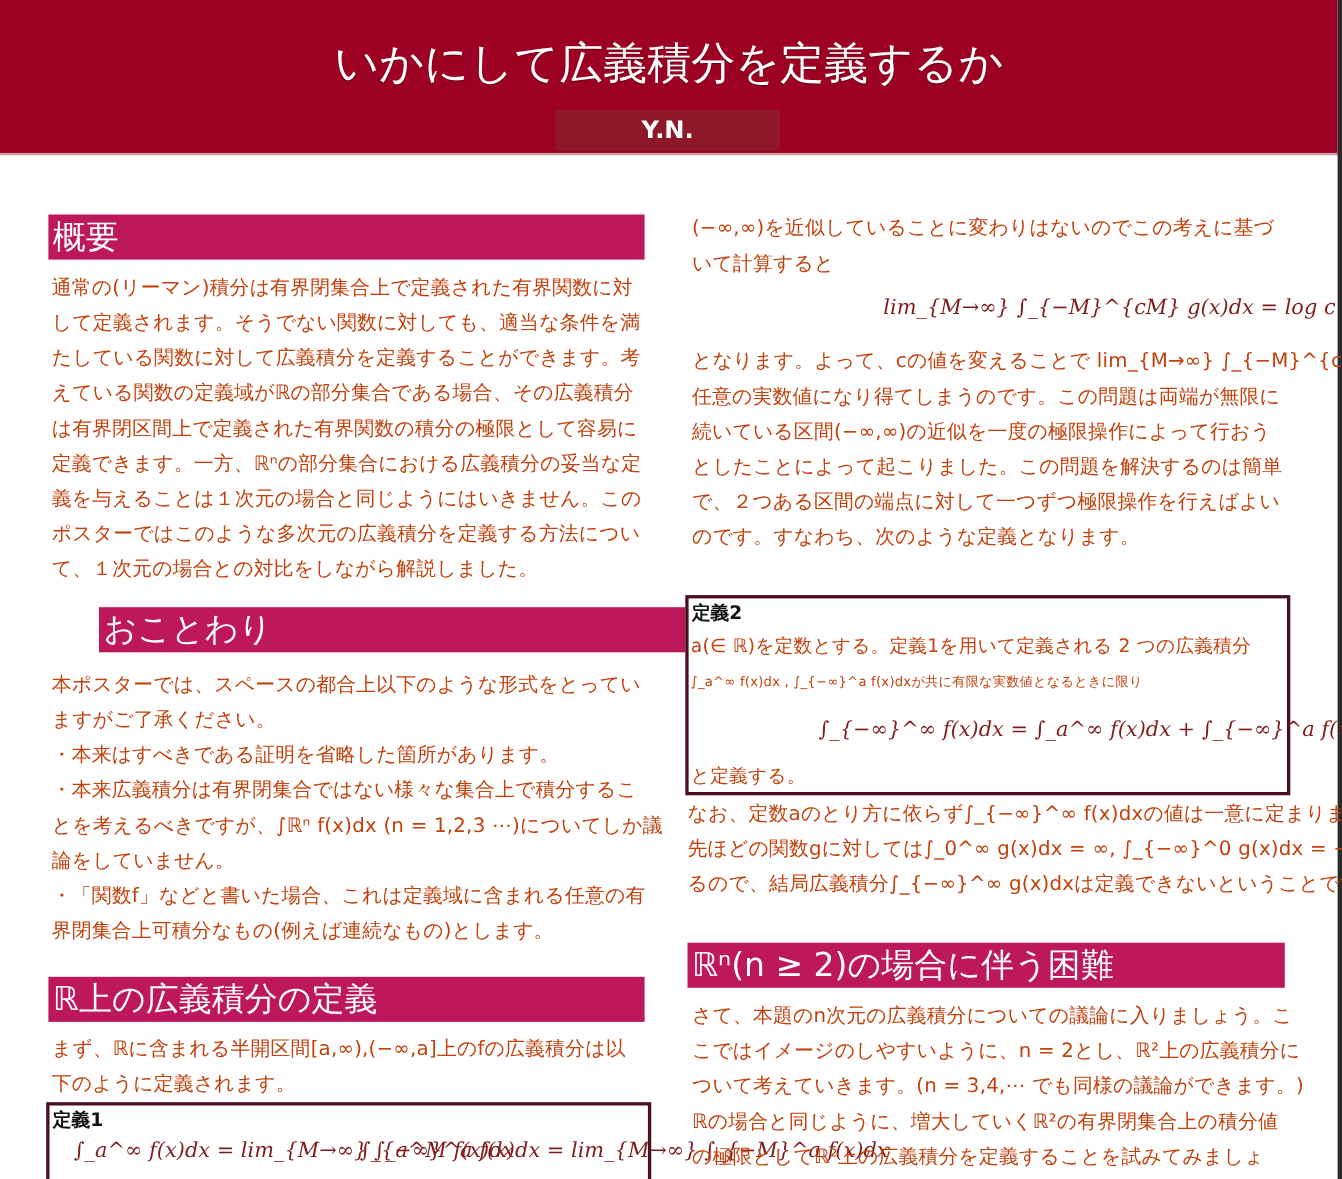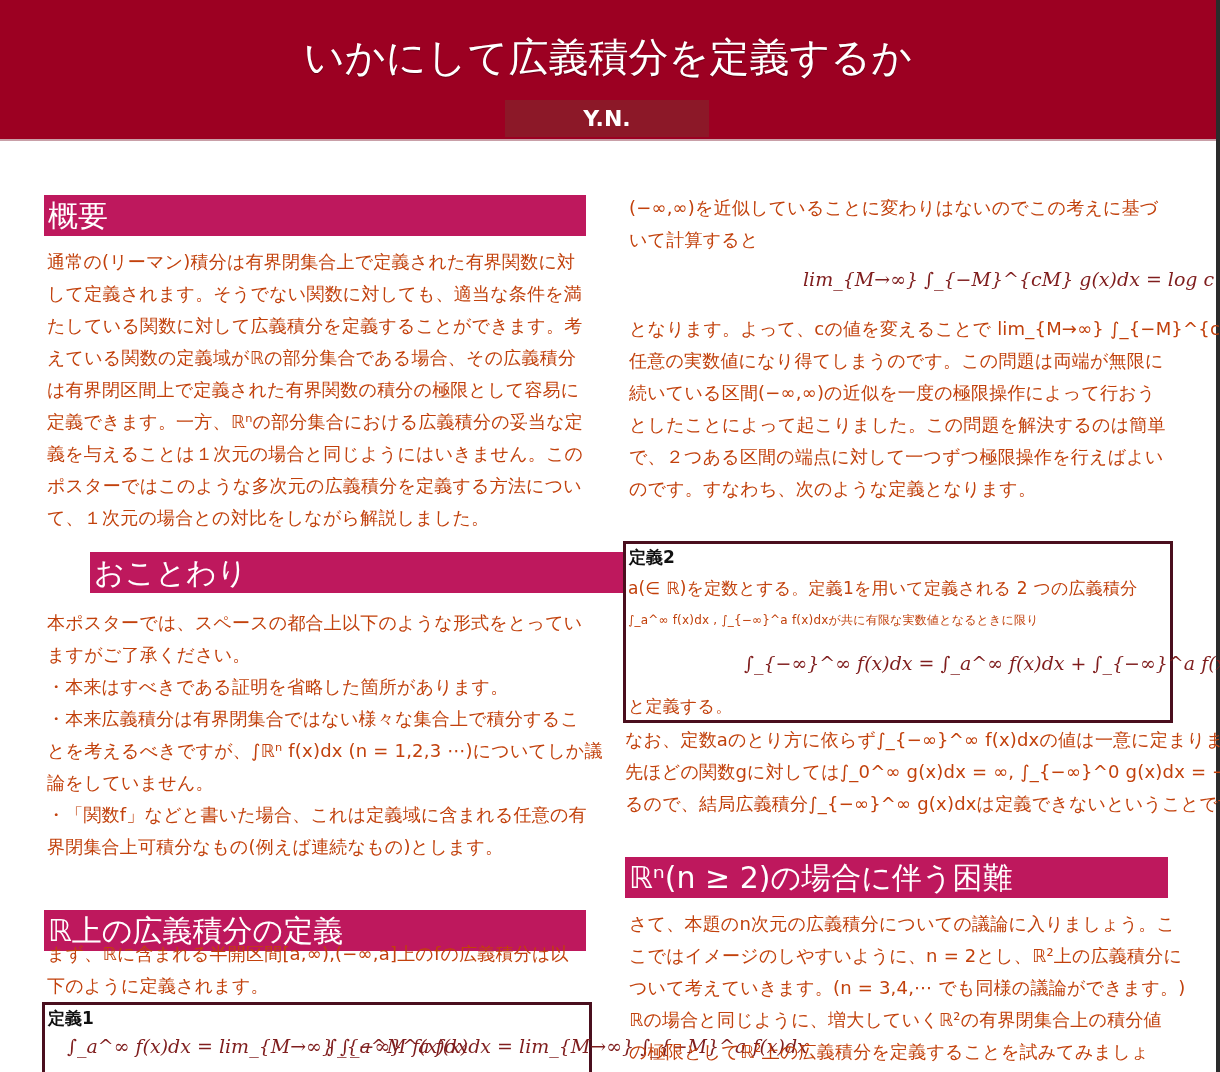--- a/index.html
+++ b/index.html
@@ -87,21 +87,21 @@
       <span class="line">本ポスターでは、スペースの都合上以下のような形式をとってい</span>
       <span class="line">ますがご了承ください。</span>
       <span class="line">・本来はすべきである証明を省略した箇所があります。</span>
       <span class="line">・本来広義積分は有界閉集合ではない様々な集合上で積分するこ</span>
       <span class="line">とを考えるべきですが、∫ℝⁿ f(x)dx  (n = 1,2,3 ⋯)についてしか議</span>
       <span class="line">論をしていません。</span>
       <span class="line">・「関数f」などと書いた場合、これは定義域に含まれる任意の有</span>
       <span class="line">界閉集合上可積分なもの(例えば連続なもの)とします。</span>
     </div>
 
-    <div class="sec-bar" style="left:0; top:888px; width:542px;margin-top:22px;">ℝ上の広義積分の定義</div>
+    <div class="sec-bar" style="left:0; top:888px; width:542px;">ℝ上の広義積分の定義</div>
     <div class="para" style="left:3px; top:938px;">
       <span class="line">まず、ℝに含まれる半開区間[a,∞),(−∞,a]上のfの広義積分は以</span>
       <span class="line">下のように定義されます。</span>
     </div>
 
     <div class="def-box" style="left:-2px; top:1002px; width:550px; height:90px;">
       <div class="def-title">定義1</div>
       <div class="formula" style="left:22px; top:30px;">∫_a^∞ f(x)dx = lim_{M→∞} ∫_a^M f(x)dx</div>
       <div class="formula" style="left:282px; top:30px;">∫_{−∞}^a f(x)dx = lim_{M→∞} ∫_{−M}^a f(x)dx</div>
     </div>

